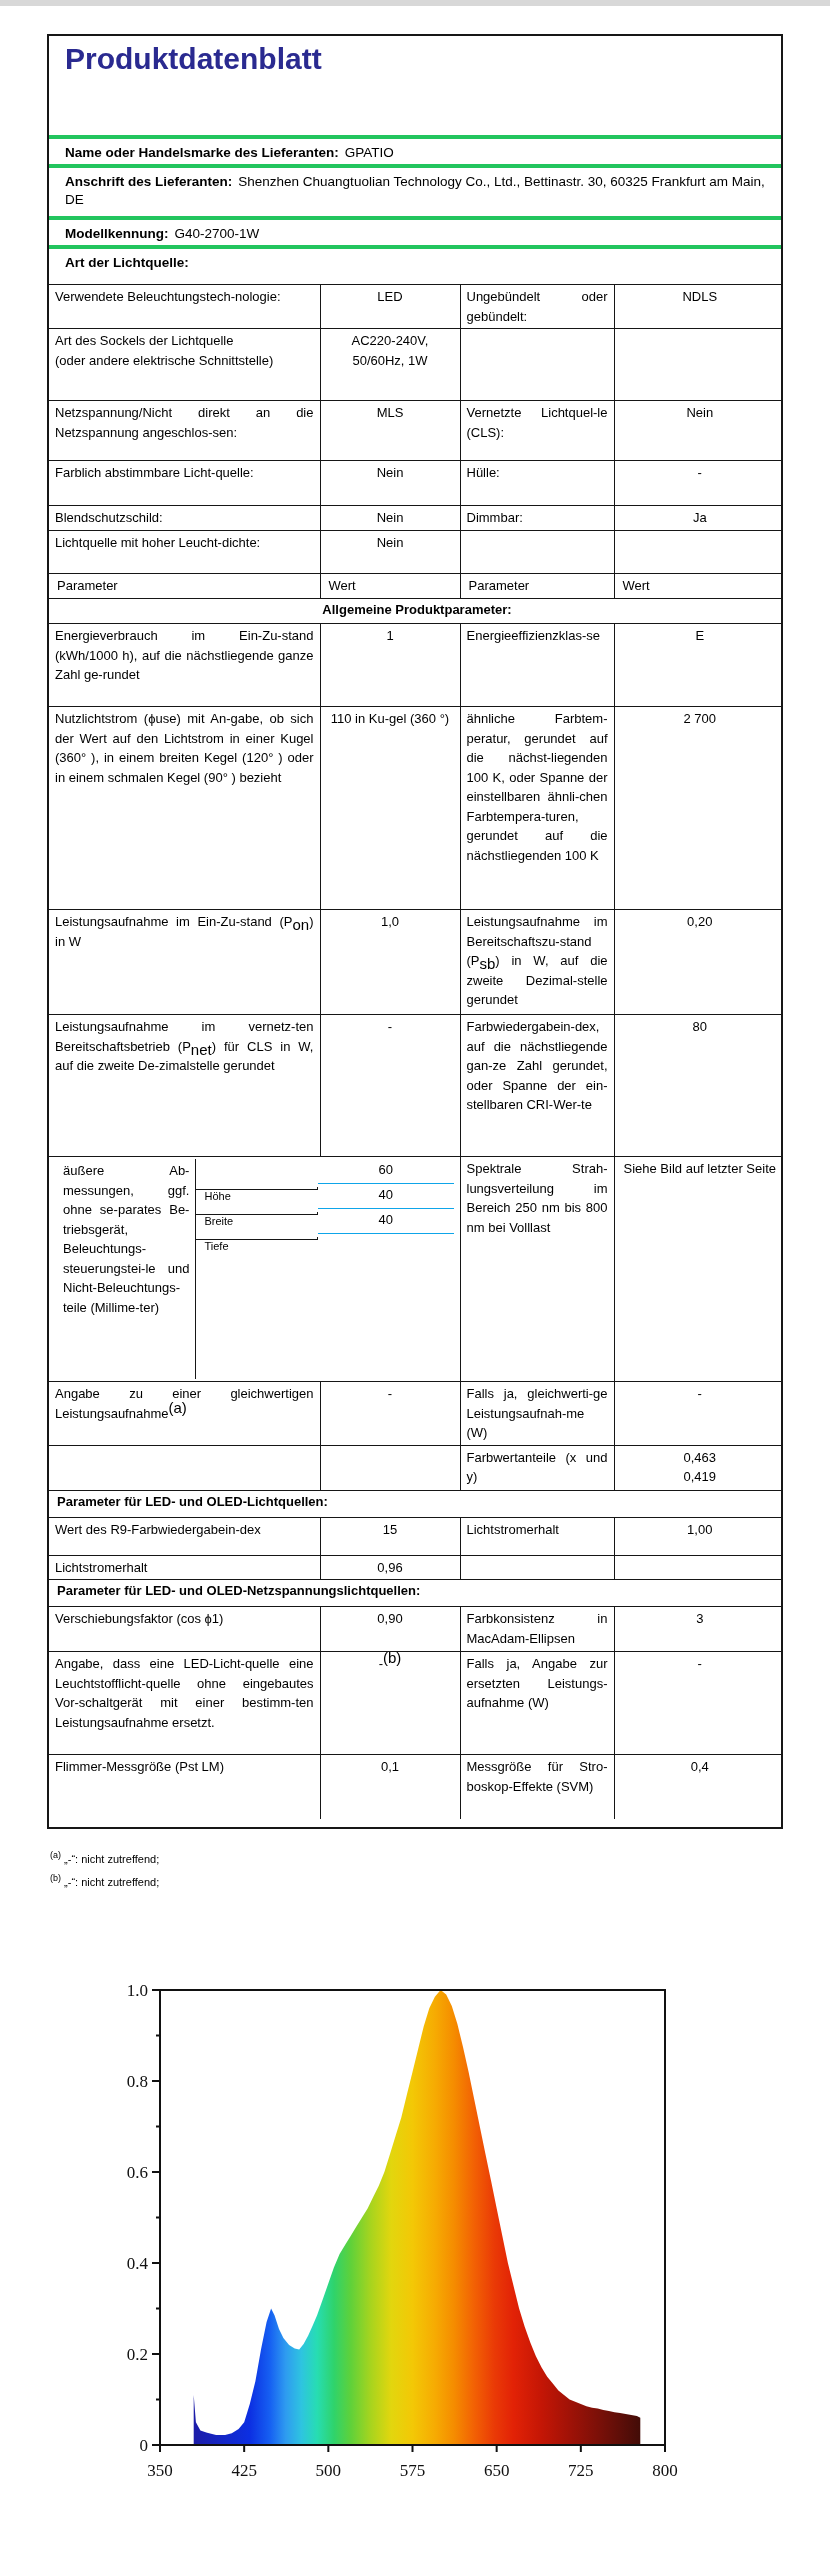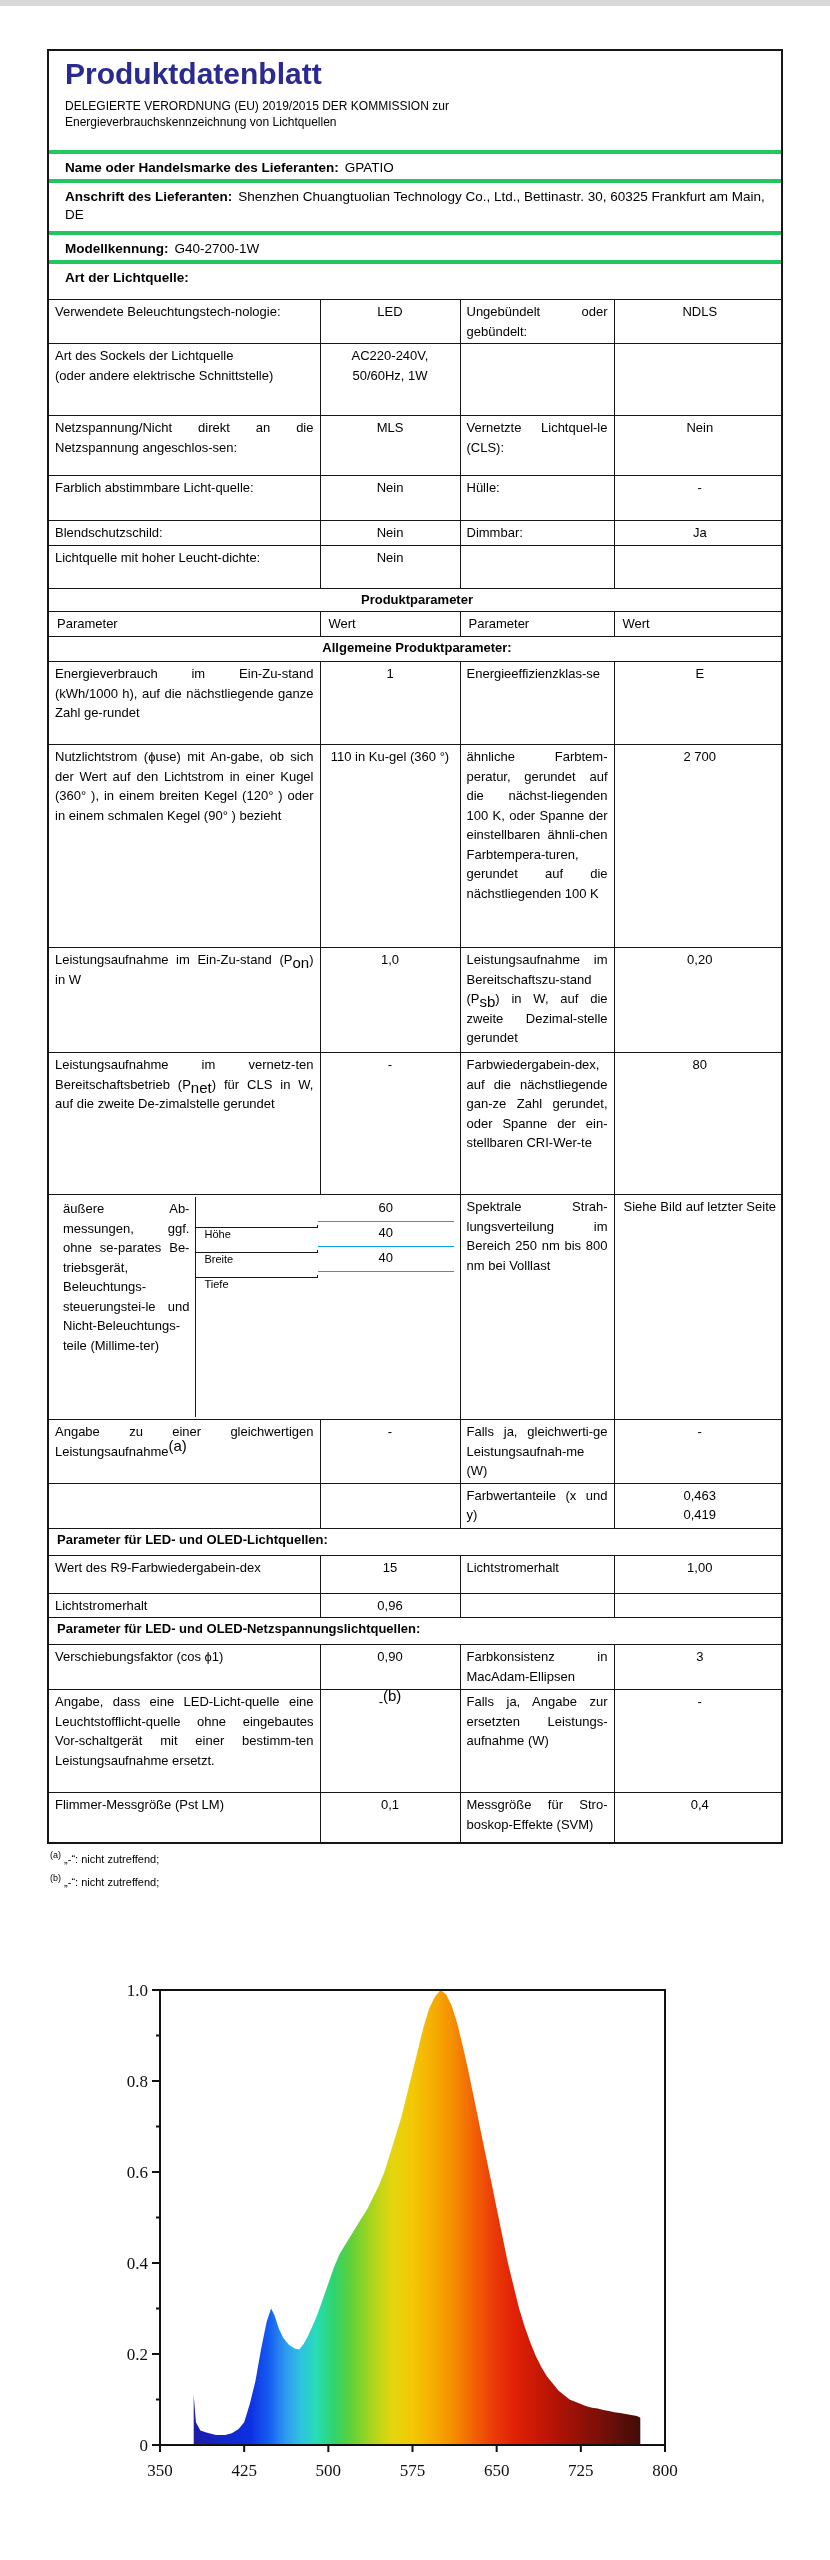--- a/index.html
+++ b/index.html
@@ -3,21 +3,21 @@
 <meta charset="utf-8">
 <style>
   html,body{margin:0;padding:0;}
   body{
     width:830px;height:2560px;position:relative;overflow:hidden;
     background:#ffffff;color:#000;
     font-family:"Liberation Sans",sans-serif;
   }
   .topbar{height:6px;background:#d8d8d8;}
   .sheet{
-    position:absolute;left:47px;top:49px;width:736px;height:1795px;
+    position:absolute;left:47px;top:34px;width:736px;height:1795px;
     border:2px solid #161616;box-sizing:border-box;background:#fff;overflow:hidden;
   }
   .titleblock{height:99px;box-sizing:border-box;padding:6px 16px 0;}
   .doc-title{
     font-size:30px;font-weight:bold;color:#2a2a90;margin:0 0 8px 0;letter-spacing:0;
   }
   .reg{font-size:12px;line-height:1.3;white-space:pre-line;}
   .inforow{
     border-top:4px solid #22c55e;box-sizing:border-box;
     padding:5px 16px 2px;font-size:13.5px;line-height:1.35;
@@ -52,22 +52,20 @@
   .ticklabel{font-family:"Liberation Serif",serif;font-size:17px;fill:#111;}
 </style>
 </head>
 <body>
 
 <div class="topbar"></div>
 
 <div class="sheet">
   <div class="titleblock">
     <div class="doc-title">Produktdatenblatt</div>
-    <div class="reg">DELEGIERTE VERORDNUNG (EU) 2019/2015 DER KOMMISSION zur
-Energieverbrauchskennzeichnung von Lichtquellen</div>
   </div>
   <div class="inforow" style="min-height:27px;">
     <b>Name oder Handelsmarke des Lieferanten:</b><span>GPATIO</span>
   </div>
   <div class="inforow" style="min-height:52px;">
     <b>Anschrift des Lieferanten:</b><span>Shenzhen Chuangtuolian Technology Co., Ltd., Bettinastr. 30, 60325 Frankfurt am Main, DE</span>
   </div>
   <div class="inforow" style="min-height:26px;">
     <b>Modellkennung:</b><span>G40-2700-1W</span>
   </div>
@@ -111,23 +109,20 @@
           <td class="lab" style="height: 25px;">Blendschutzschild:</td>
           <td class="val">Nein</td>
           <td class="lab">Dimmbar:</td>
           <td class="val">Ja</td>
         </tr>
         <tr>
           <td class="lab" style="height: 43px;">Lichtquelle mit hoher Leucht-dichte:</td>
           <td class="val">Nein</td>
           <td class="lab"></td>
           <td class="val"></td>
-        </tr>
-        <tr class="sechdr">
-          <td colspan="4" style="height: 23px;">Produktparameter</td>
         </tr>
         <tr class="colhead">
           <td style="height: 25px;">Parameter</td>
           <td>Wert</td>
           <td>Parameter</td>
           <td>Wert</td>
         </tr>
         <tr class="sechdr">
           <td colspan="4" style="height: 25px;">Allgemeine Produktparameter:</td>
         </tr>

